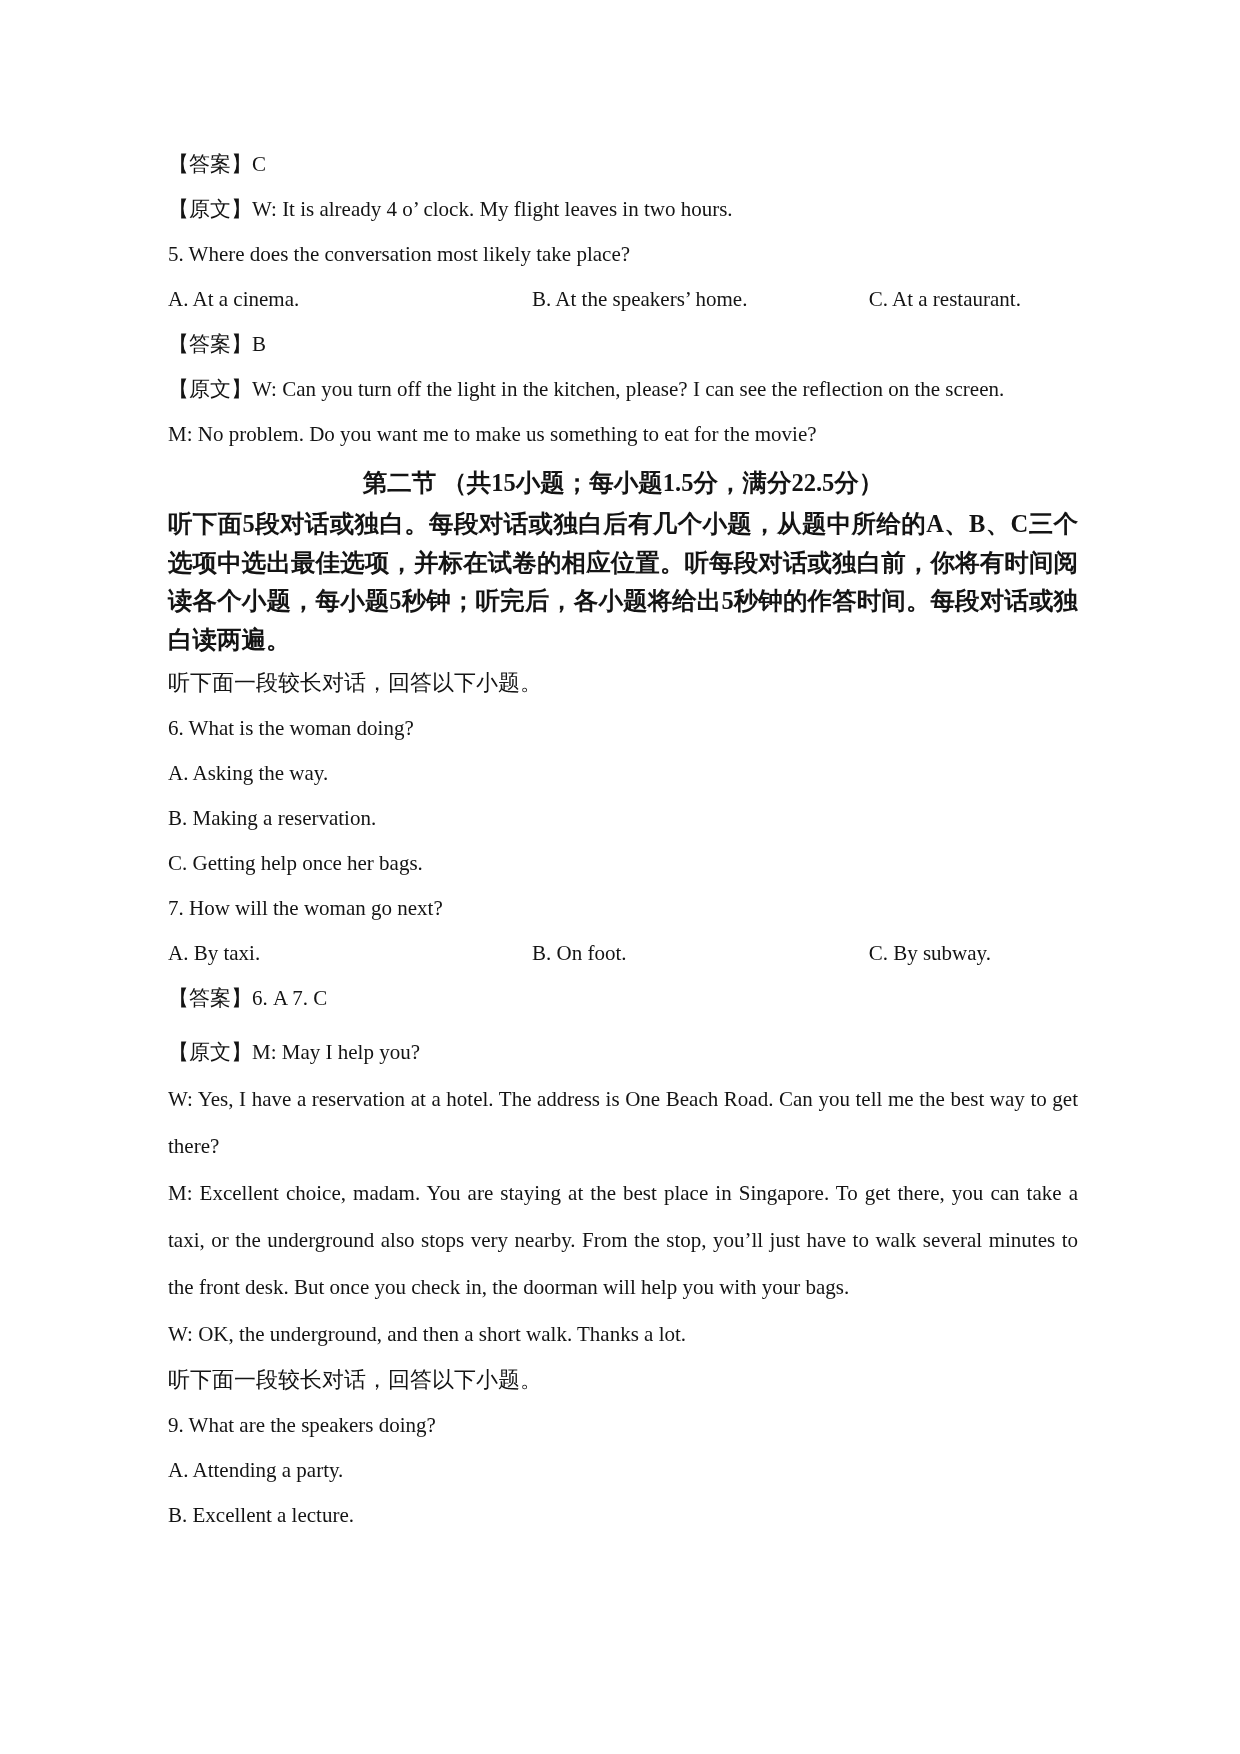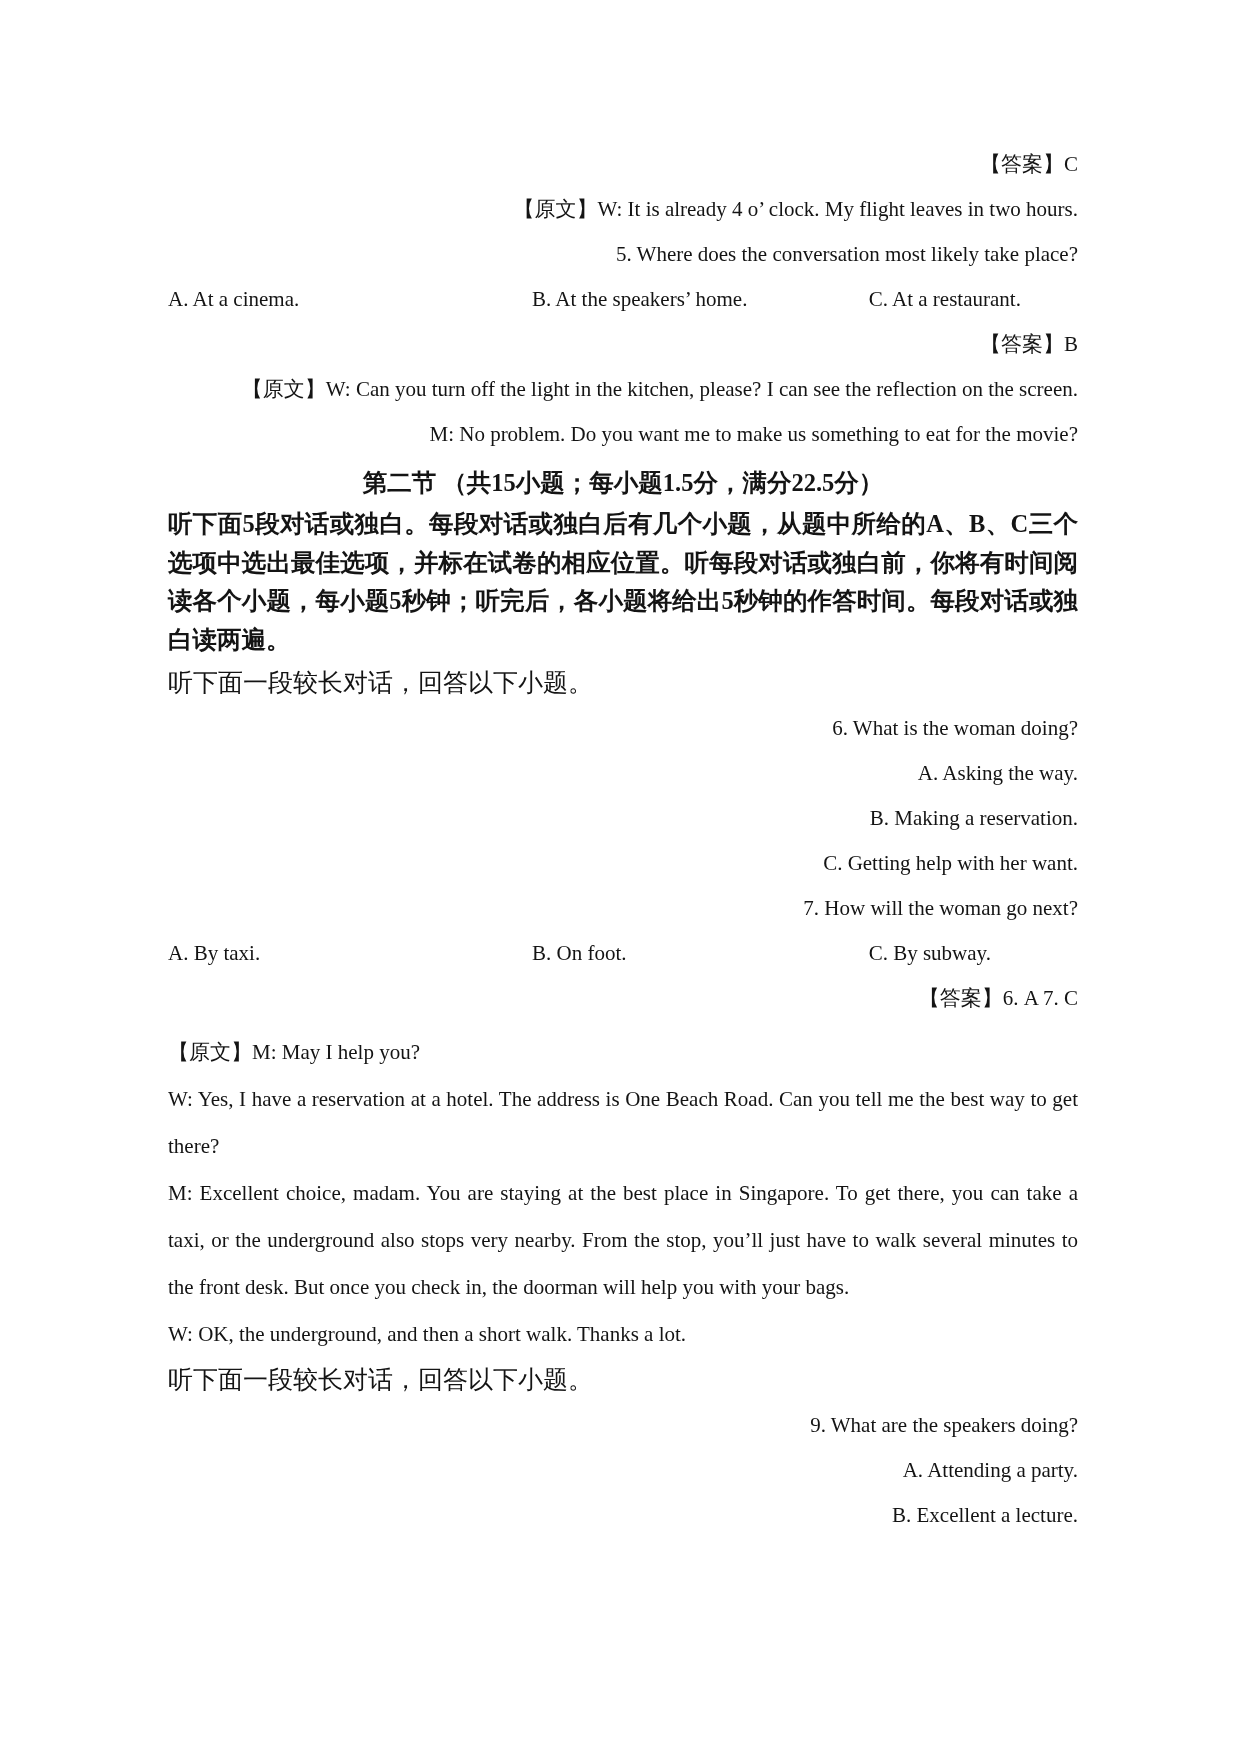--- a/index.html
+++ b/index.html
@@ -19,21 +19,21 @@
     width: 1240px;
     height: 1754px;
     padding: 150px 162px 0 168px;
   }
   
   .line {
     margin: 0 0 17px 0;
     font-size: 21px;
     line-height: 28px;
   }
-  .nowrap { white-space: nowrap; text-align: right; }
+  .nowrap { white-space: nowrap; }
   
   .opts {
     display: flex;
     margin: 0 0 17px 0;
     font-size: 21px;
     line-height: 28px;
   }
   .opts .c1 { width: 40%; }
   .opts .c2 { width: 37%; }
   .opts .c3 { flex: 1; }
@@ -49,21 +49,21 @@
   .sec-instructions {
     margin: 0 0 10px 0;
     font-size: 24.5px;
     font-weight: bold;
     line-height: 38.5px;
     text-align: justify;
   }
   
   .note {
     margin: 0 0 17px 0;
-    font-size: 25px;
+    font-size: 22px;
     line-height: 28px;
   }
   
   .t-para {
     margin: 0;
     font-size: 21px;
     line-height: 47px;
     text-align: justify;
   }
   .t-para.t-end { margin-bottom: 8px; }
@@ -87,21 +87,21 @@
   <p class="line nowrap">M: No problem. Do you want me to make us something to eat for the movie?</p>
 
   <h2 class="sec-heading">第二节 （共15小题；每小题1.5分，满分22.5分）</h2>
   <p class="sec-instructions">听下面5段对话或独白。每段对话或独白后有几个小题，从题中所给的A、B、C三个选项中选出最佳选项，并标在试卷的相应位置。听每段对话或独白前，你将有时间阅读各个小题，每小题5秒钟；听完后，各小题将给出5秒钟的作答时间。每段对话或独白读两遍。</p>
 
   <p class="note">听下面一段较长对话，回答以下小题。</p>
 
   <p class="line nowrap">6. What is the woman doing?</p>
   <p class="line nowrap">A. Asking the way.</p>
   <p class="line nowrap">B. Making a reservation.</p>
-  <p class="line nowrap">C. Getting help with her want.</p>
+  <p class="line nowrap">C. Getting help once her bags.</p>
 
   <p class="line nowrap">7. How will the woman go next?</p>
   <div class="opts">
     <span class="c1">A. By taxi.</span>
     <span class="c2">B. On foot.</span>
     <span class="c3">C. By subway.</span>
   </div>
   <p class="line nowrap">【答案】6. A    7. C</p>
 
   <p class="t-para">【原文】M: May I help you?</p>

